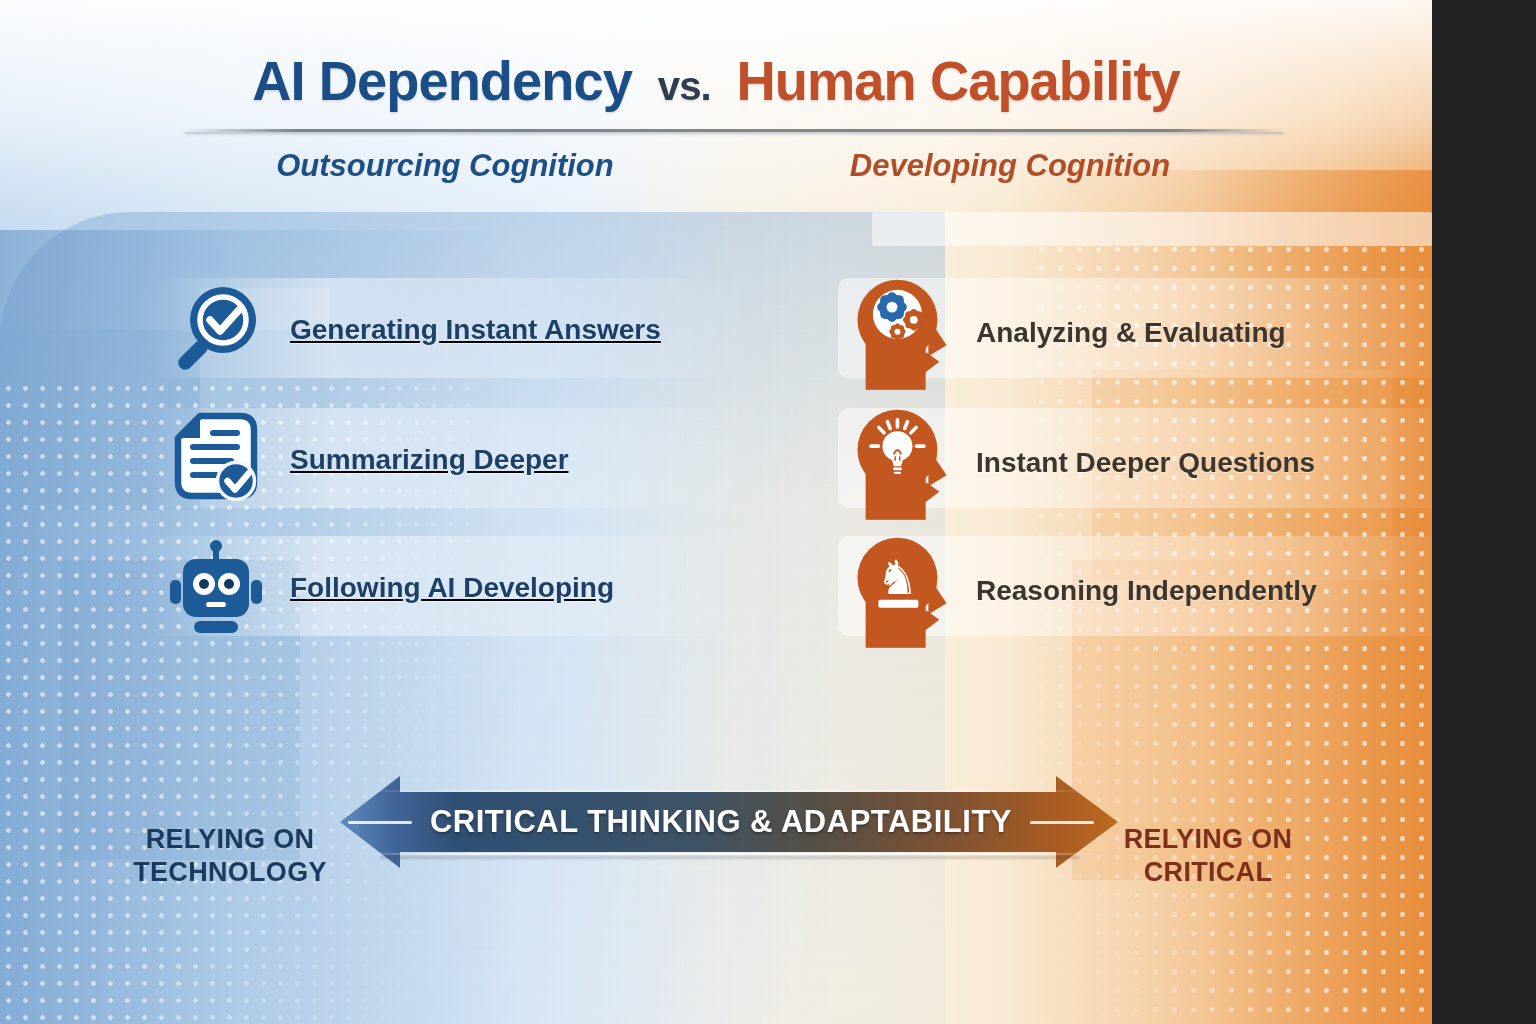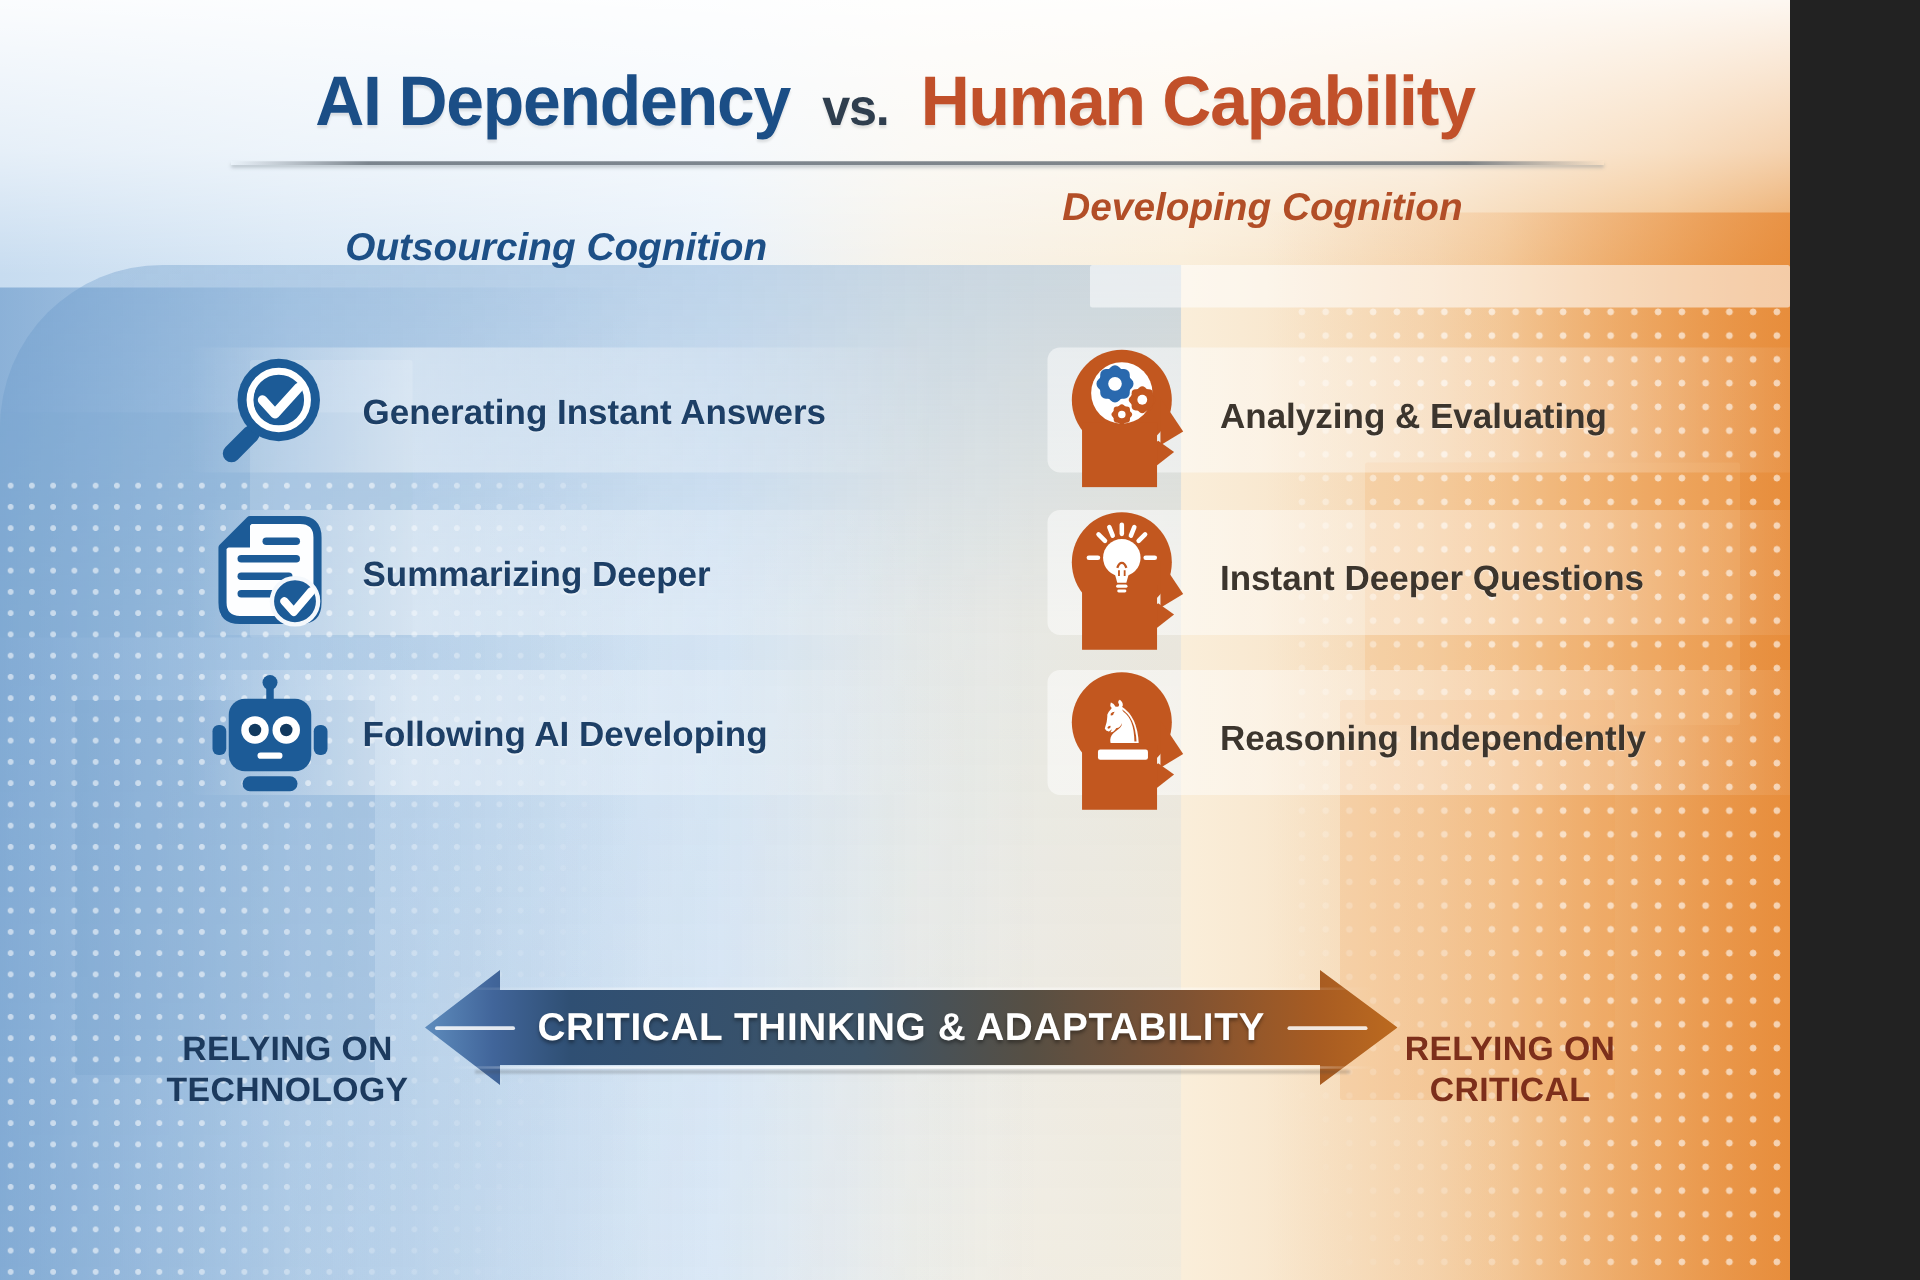--- a/index.html
+++ b/index.html
@@ -48,25 +48,25 @@
   .title-row{left:0;top:48px;width:100%;text-align:center;font-weight:700;font-size:56px;
     letter-spacing:-1px;transform:scaleX(.97);transform-origin:center;
     text-shadow:0 2px 2px rgba(0,0,0,.10);white-space:nowrap;}
   .title-blue{color:#1b4e86;}
   .title-sep{color:#2f3e4e;font-size:.74em;font-weight:600;margin:0 12px;}
   .title-orange{color:#c1502a;}
   .divider{left:185px;top:129px;width:1098px;height:3px;
     background:linear-gradient(to right,rgba(100,110,120,0),rgba(85,95,105,.75) 10%,rgba(85,95,105,.75) 90%,rgba(100,110,120,0));
     box-shadow:0 2px 3px rgba(120,130,140,.45);}
   .subtitle{top:148px;text-align:center;font-size:31px;font-weight:700;font-style:italic;white-space:nowrap;}
-  .subtitle-left{left:170px;width:550px;color:#1d4f86;margin-top:32px;}
+  .subtitle-left{left:170px;width:550px;color:#1d4f86;}
   .subtitle-right{left:745px;width:530px;color:#b24e27;}
   
   .item{display:flex;align-items:center;gap:24px;}
-  .item-l{left:166px;}
+  .item-l{left:166px;text-decoration:underline;}
   .item-r{left:852px;}
   .it1{top:280px}.it2{top:410px}.it3{top:538px}
   .ht1{top:276px}.ht2{top:406px}.ht3{top:534px}
   .item-label{font-size:28px;font-weight:700;white-space:nowrap;text-shadow:0 1px 1px rgba(255,255,255,.5);}
   .lbl-blue{color:#1d3f66;}
   .lbl-dark{color:#3c352d;}
   .icon-box{flex:0 0 auto;line-height:0;}
   
   .footer-label{top:796px;text-align:center;font-size:27px;line-height:33px;font-weight:700;letter-spacing:.3px;margin-top:27px;}
   .footer-left{left:118px;width:224px;color:#1c3a5e;}

